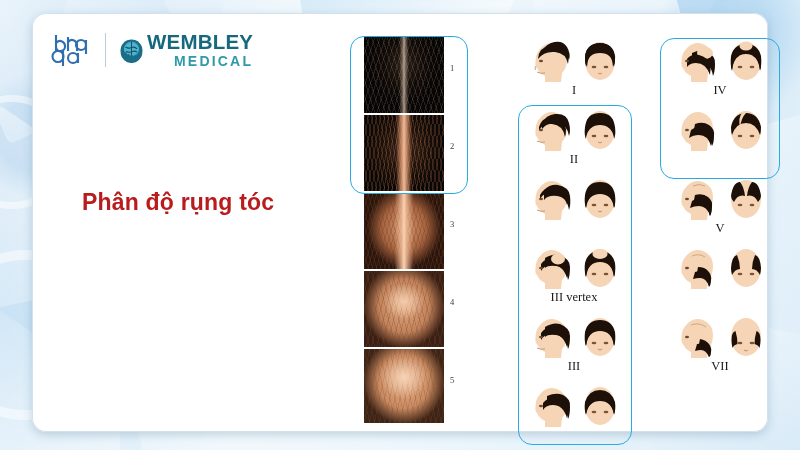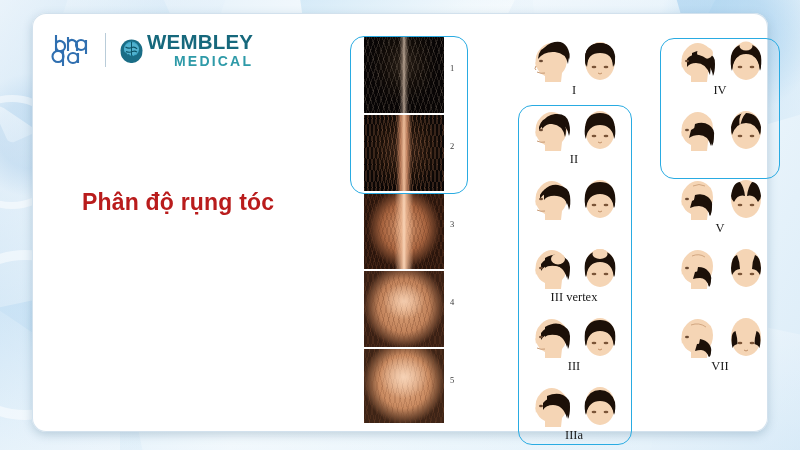--- a/index.html
+++ b/index.html
@@ -334,21 +334,20 @@
             <svg class="head" width="42" height="48" viewBox="0 0 42 48">
               <ellipse cx="21" cy="24" rx="15" ry="19" fill="#f5d5b5"></ellipse>
               <path d="M6 20 q4-12 15-12 q11 0 15 12 q1 8-1 12 q-3-13-14-13 q-11 0-14 13 q-2-4-1-12z" fill="#1c1008"></path>
               <path d="M8 19 q-3 9-1 14 q1-11 7-13 q-4-4-6-1z" fill="#1c1008"></path>
               <path d="M34 19 q3 9 1 14 q-1-11-7-13 q4-4 6-1z" fill="#1c1008"></path>
               <ellipse cx="15" cy="30" rx="2.4" ry="1.3" fill="#7a5437"></ellipse>
               <ellipse cx="27" cy="30" rx="2.4" ry="1.3" fill="#7a5437"></ellipse>
             </svg>
           </span>
       </div>
-      <div class="stage-label">IIIa</div>
     </div>
   </div>
 
   <div class="col" id="col-right">
     <div class="stage">
       <div class="heads">
         <span>
             <svg class="head" width="46" height="48" viewBox="0 0 46 48">
               <path d="M30 7 q10 4 10 15 q0 9-5 14 l-1 9 -16 0 0-6 q-7-3-9-11 q-2-10 5-17 q7-7 16-4z" fill="#f5d5b5"></path>
               <path d="M19 16 q8-4 15-1 q9 4 8 12 q0 8-2 12 q-2-13-12-14 q-7-1-9 1z" fill="#1c1008"></path>

